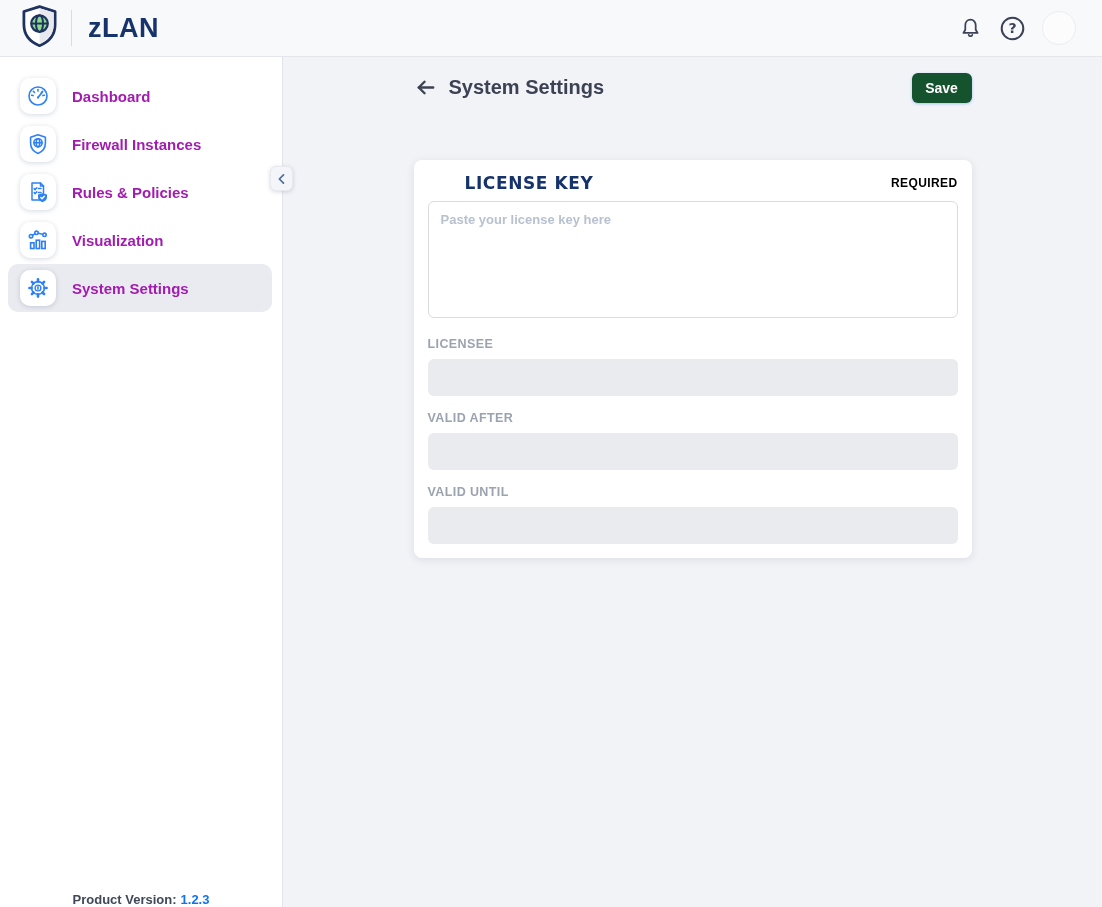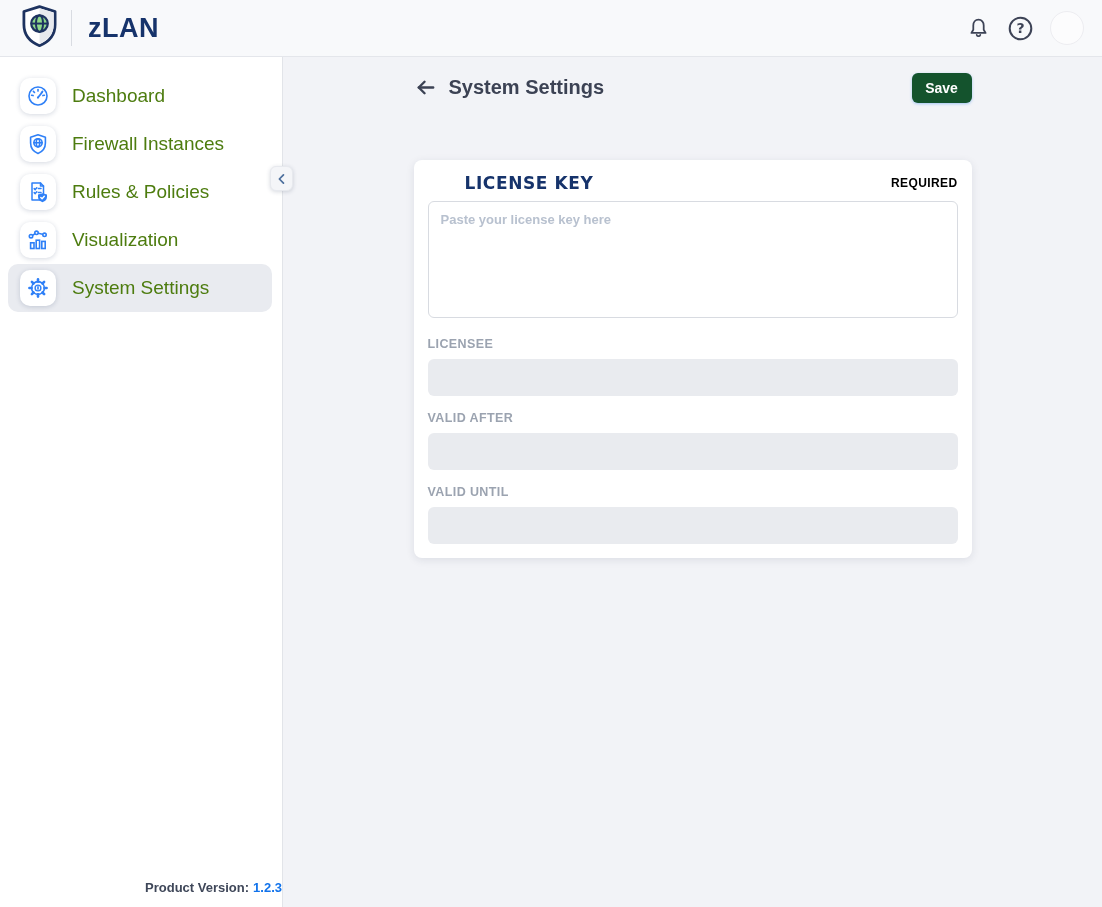--- a/index.html
+++ b/index.html
@@ -2,50 +2,50 @@
 <html><head>
 <meta charset="utf-8">
 <style>
   * { margin:0; padding:0; box-sizing:border-box; }
   html,body { width:1102px; height:907px; overflow:hidden; }
   body { font-family:"Liberation Sans","DejaVu Sans",sans-serif; background:#f2f3f7; color:#3f4759; }
 
   
   .topbar { height:57px; background:#f8f9fb; border-bottom:1px solid #e4e6eb;
             display:flex; align-items:center; justify-content:space-between;
-            padding:0 18px 0 20px; position:relative; z-index:10; }
+            padding:0 26px 0 20px; position:relative; z-index:10; }
   .brand-group { display:flex; align-items:center; }
   .brand-divider { width:1px; height:36px; background:#d9dce2; margin:0 16px 0 12px; }
   .brand-text { font-size:27px; font-weight:800; color:#16336b; letter-spacing:.5px; }
   .topbar-icons { display:flex; align-items:center; gap:16px; }
   .avatar { width:34px; height:34px; border-radius:50%; background:#fcfcfd; border:1px solid #ededf1; }
   .icon-btn { display:flex; align-items:center; justify-content:center; cursor:pointer; }
 
   
   .app { display:flex; height:850px; position:relative; }
 
   
   .sidebar { width:283px; background:#ffffff; border-right:1px solid #e2e4e9;
              padding-top:15px; position:relative; flex-shrink:0; }
   .nav-item { display:flex; align-items:center; gap:16px; height:48px;
               margin:0 10px 0 8px; padding:0 12px; border-radius:10px; cursor:pointer; }
   .nav-item.active { background:#e9ebf0; }
   .icon-tile { width:36px; height:36px; background:#fff; border-radius:10px; flex-shrink:0;
                box-shadow:0 1px 5px rgba(40,60,100,0.20);
                display:flex; align-items:center; justify-content:center; }
-  .nav-label { font-size:19px; font-weight:400; color:#4d7c0f; }
+  .nav-label { font-size:15px; font-weight:700; color:#a21caf; }
 
   .collapse-btn { position:absolute; left:270px; top:109px; width:23px; height:25px;
                   background:#f4f5f8; border:1px solid #e7e9ee; border-radius:6px;
                   box-shadow:0 1px 4px rgba(30,45,80,.18);
                   display:flex; align-items:center; justify-content:center;
                   cursor:pointer; z-index:20; }
 
-  .product-version { position:absolute; bottom:12px; left:0; width:100%;
-                     text-align:right; font-size:13px; font-weight:700; color:#3f4759; }
+  .product-version { position:absolute; bottom:0; left:0; width:100%;
+                     text-align:center; font-size:13px; font-weight:700; color:#3f4759; }
   .product-version .ver { color:#1273eb; margin-left:4px; }
 
   
   .main { flex:1; display:flex; flex-direction:column; align-items:center; padding-top:15px; }
   .main-inner { width:558px; }
   .main-header { display:flex; align-items:center; justify-content:space-between;
                  height:31px; margin-bottom:57px; }
   .title-group { display:flex; align-items:center; gap:12px; }
   .page-title { font-size:20px; font-weight:700; color:#3c4254; }
   .save-btn { width:60px; height:30px; background:#14532d; color:#fff; border:none;

